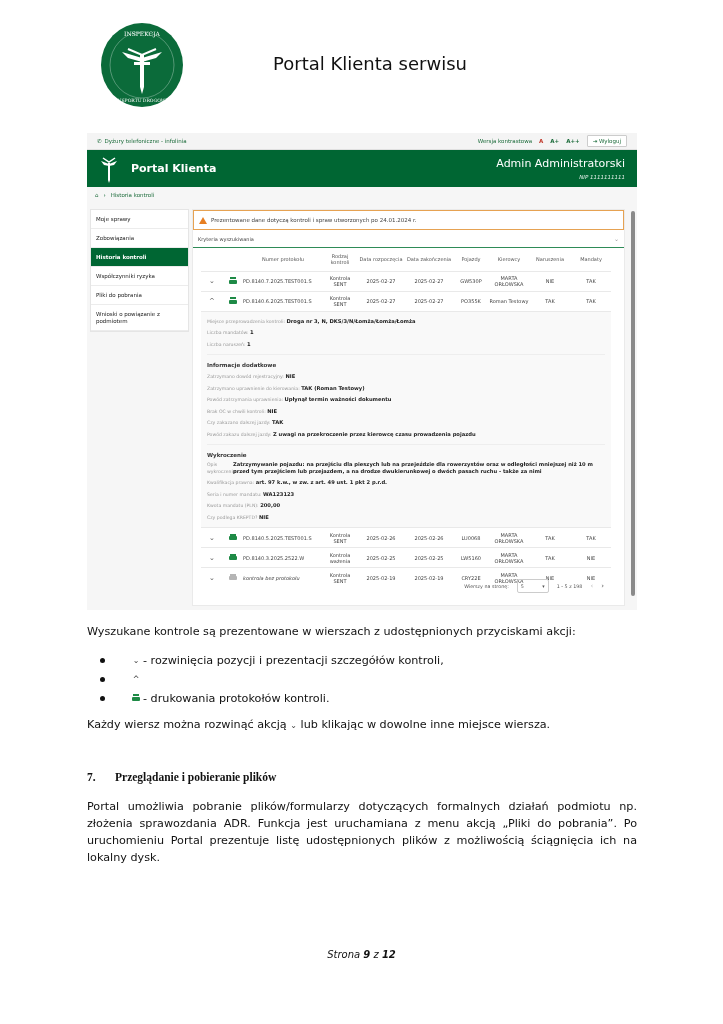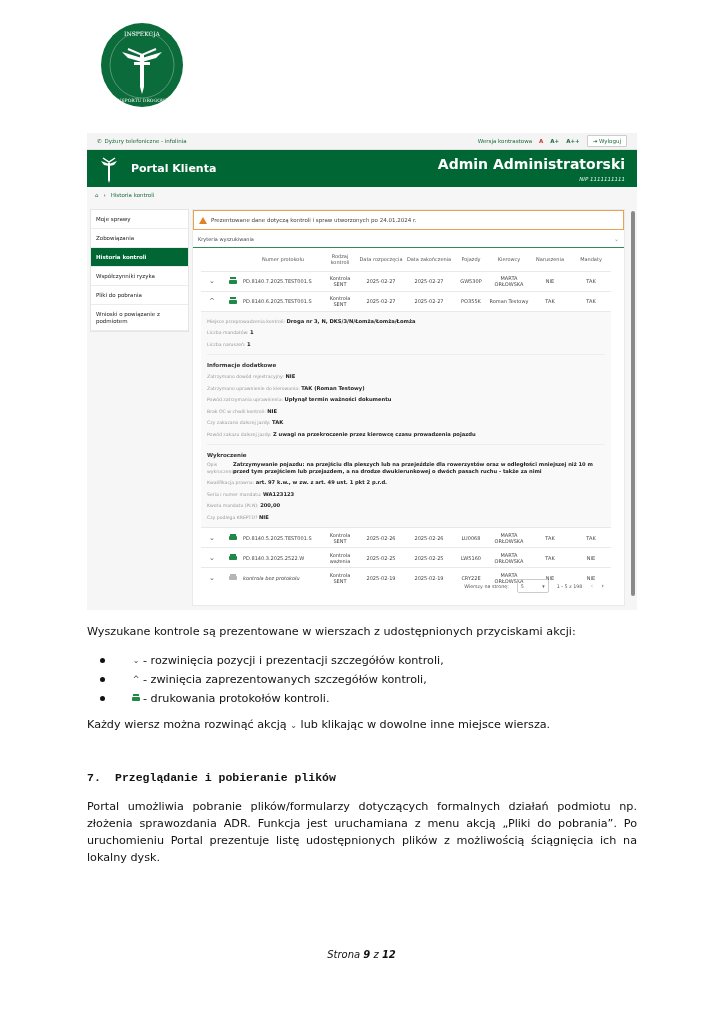--- a/index.html
+++ b/index.html
@@ -16,21 +16,21 @@
   .topbar { height: 17px; background: #f4f4f4; border-bottom: 1px solid #e0e0e0; display: flex; align-items: center; padding: 0 10px; font-size: 5.5px; color: #1b6b3a; }
   .topbar .phone { display: flex; align-items: center; gap: 3px; }
   .topbar .right { margin-left: auto; display: flex; align-items: center; gap: 7px; }
   .topbar .a1 { color: #c0392b; font-weight: bold; }
   .topbar .a2, .topbar .a3 { color: #1b6b3a; font-weight: bold; }
   .logout { border: 1px solid #ccc; background: #fff; padding: 2px 5px; color: #1b6b3a; border-radius: 1px; }
 
   .header { height: 37px; background: #006633; display: flex; align-items: center; padding: 16px 12px; color: #fff; }
   .header .app { font-size: 11px; font-weight: bold; margin-left: 12px; }
   .header .user { margin-left: auto; text-align: right; }
-  .header .uname { font-size: 14px; font-weight: bold; }
+  .header .uname { font-size: 11px; font-weight: normal; }
   .header .nip { font-size: 5.5px; font-style: italic; margin-top: 4px; opacity: 0.9; }
 
   .crumbs { height: 16px; display: flex; align-items: center; padding: 0 8px; font-size: 5.5px; color: #1b6b3a; gap: 5px; }
 
   .sidebar { position: absolute; left: 3px; top: 76px; width: 99px; background: #fff; border: 1px solid #e5e5e5; }
   .side-item { font-size: 5.5px; padding: 0 5px; height: 19px; display: flex; align-items: center; border-bottom: 1px solid #ececec; color: #222; }
   .side-item.active { background: #006633; color: #fff; font-weight: bold; }
   .side-item.tall { height: 26px; line-height: 7px; }
 
   .main { position: absolute; left: 105px; top: 76px; width: 433px; height: 397px; background: #fff; border: 1px solid #eaeaea; }
@@ -64,40 +64,41 @@
   .pager .nav.next { color: #555; }
 
   .scroll { position: absolute; right: 2px; top: 78px; width: 4px; height: 385px; background: #8a8a8a; border-radius: 2px; }
 
   
   .para { position: absolute; left: 87px; width: 550px; font-family: "DejaVu Sans", sans-serif; font-size: 11.2px; color: #111; line-height: 17px; }
   .bullets { position: absolute; left: 100px; top: 651px; font-family: "DejaVu Sans", sans-serif; font-size: 11.2px; color: #111; }
   .bullets li { list-style: none; height: 19px; display: flex; align-items: center; }
   .bullets .dot { width: 5px; height: 5px; border-radius: 50%; background: #111; margin-right: 24px; }
   .bullets .gl { width: 14px; text-align: center; font-size: 8px; color: #444; }
-  .h7 { position: absolute; left: 87px; top: 771px; font-family: Liberation Mono, monospace; font-size: 11.5px; font-weight: bold; color: #111; }
+  .h7 { position: absolute; left: 87px; top: 771px; font-family: Liberation Serif, serif; font-size: 11.5px; font-weight: bold; color: #111; }
   .h7 .n { display: inline-block; width: 28px; }
   .justify { text-align: justify; }
   .footer { position: absolute; left: 0; width: 723px; top: 949px; text-align: center; font-family: "DejaVu Sans", sans-serif; font-size: 10px; font-style: italic; color: #111; }
 </style>
 </head>
 <body>
 
 <svg class="doc-logo" viewBox="0 0 84 86">
   <ellipse cx="42" cy="43" rx="41" ry="42" fill="#0b6b3a"></ellipse>
   <ellipse cx="42" cy="43" rx="32" ry="33" fill="none" stroke="#ffffff" stroke-width="0.6" opacity="0.5"></ellipse>
   <path d="M22 30 L42 36 L62 30 L56 36 L42 40 L28 36 Z" fill="#fff"></path>
   <path d="M28 27 L42 33 L56 27" stroke="#fff" stroke-width="2" fill="none"></path>
   <rect x="40" y="33" width="4" height="32" fill="#fff"></rect>
   <path d="M40 65 L42 72 L44 65 Z" fill="#fff"></path>
   <rect x="34" y="40" width="16" height="3" fill="#fff"></rect>
   <text x="42" y="14" font-size="6" fill="#fff" text-anchor="middle" font-family="DejaVu Serif, serif">INSPEKCJA</text>
   <text x="42" y="80" font-size="4.5" fill="#fff" text-anchor="middle" font-family="DejaVu Serif, serif">TRANSPORTU DROGOWEGO</text>
 </svg>
 <div class="doc-title">
+  <div>Portal Klienta serwisu</div>
 </div>
 
 <div class="shot">
   <div class="topbar">
     <span class="phone">
       <span>✆</span>
       <span>Dyżury telefoniczne - infolinia</span>
     </span>
     <span class="right">
       <span>Wersja kontrastowa</span>
@@ -277,21 +278,20 @@
 
 <ul class="bullets">
   <li>
     <span class="dot"></span>
     <span class="gl">⌄</span>
     <span>- rozwinięcia pozycji i prezentacji szczegółów kontroli,</span>
   </li>
   <li>
     <span class="dot"></span>
     <span class="gl">^</span>
-    <span>- zwinięcia zaprezentowanych szczegółów kontroli,</span>
   </li>
   <li>
     <span class="dot"></span>
     <span class="gl"><span class="ic-print green"></span></span>
     <span>- drukowania protokołów kontroli.</span>
   </li>
 </ul>
 
 <div class="para" style="top:716px;">
   <span>Każdy wiersz można rozwinąć akcją</span>

